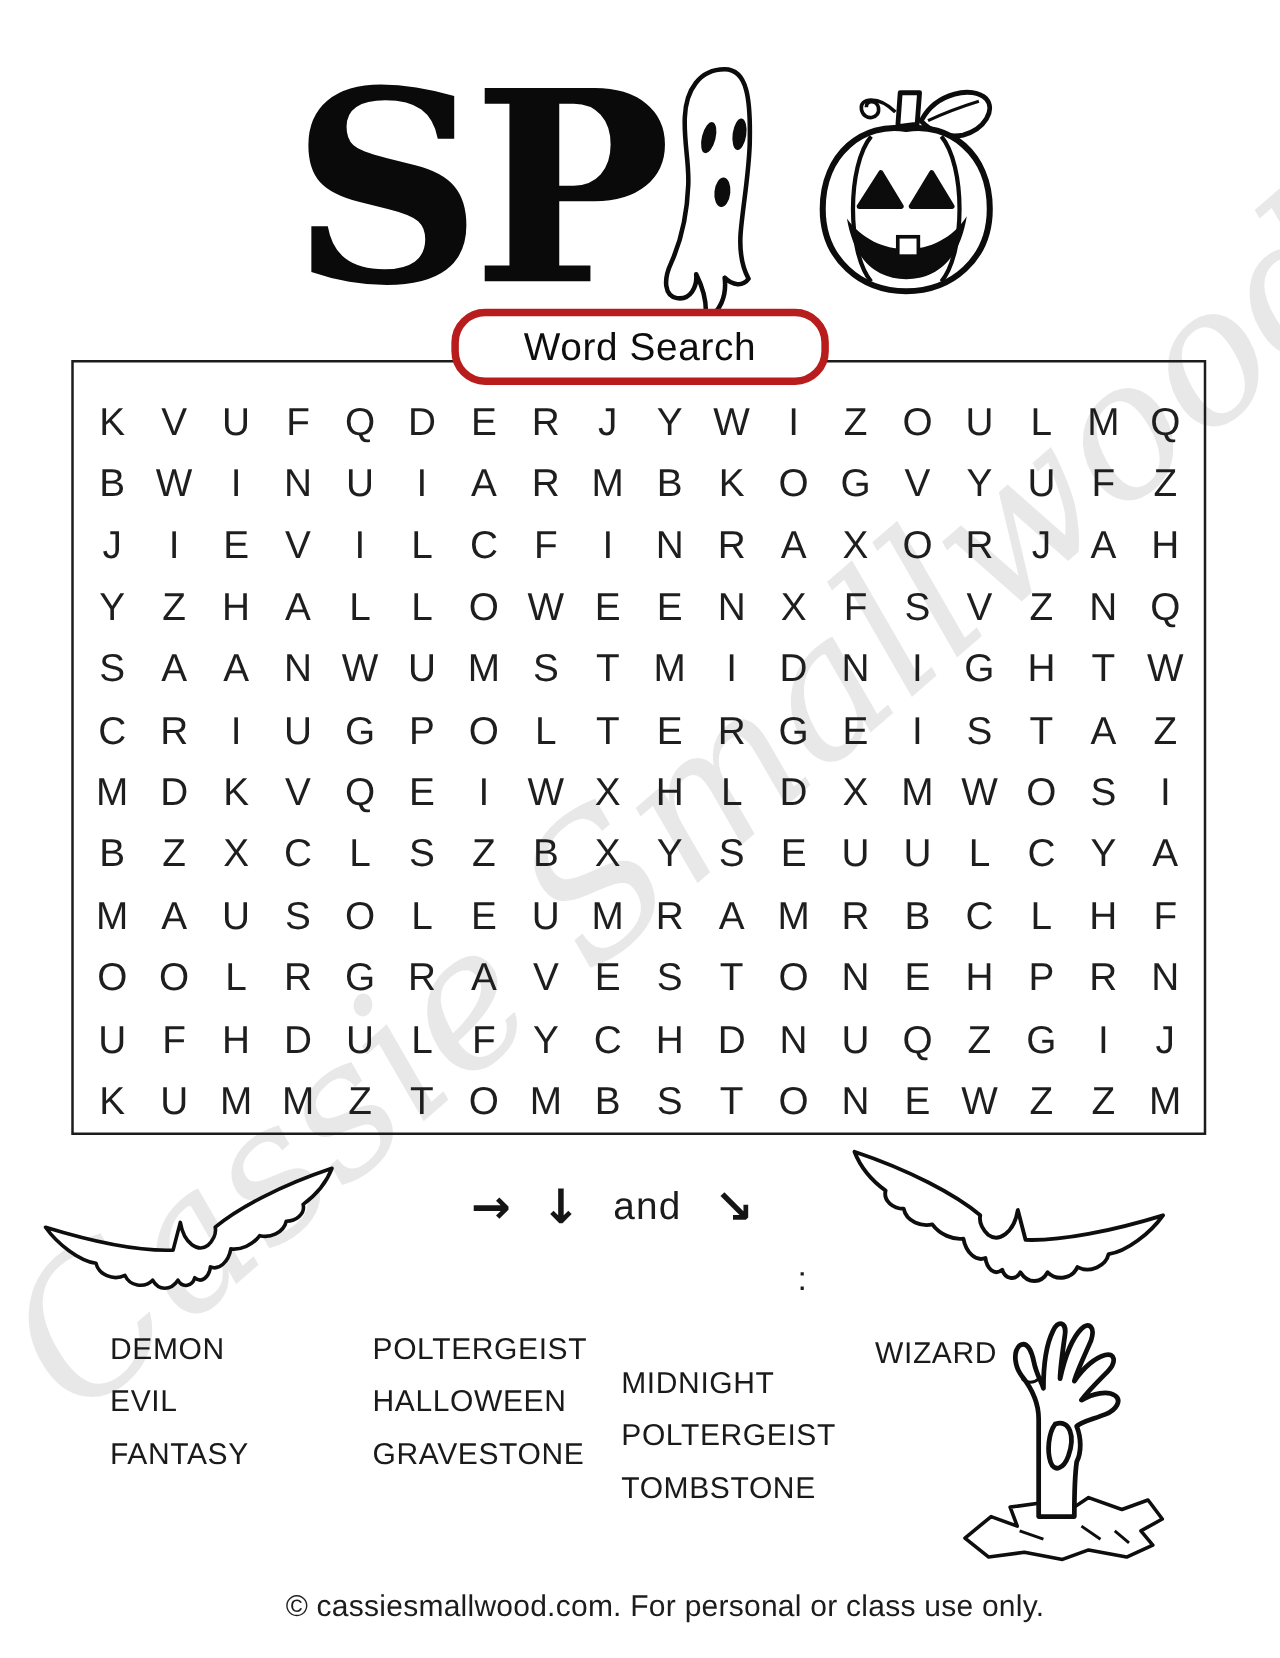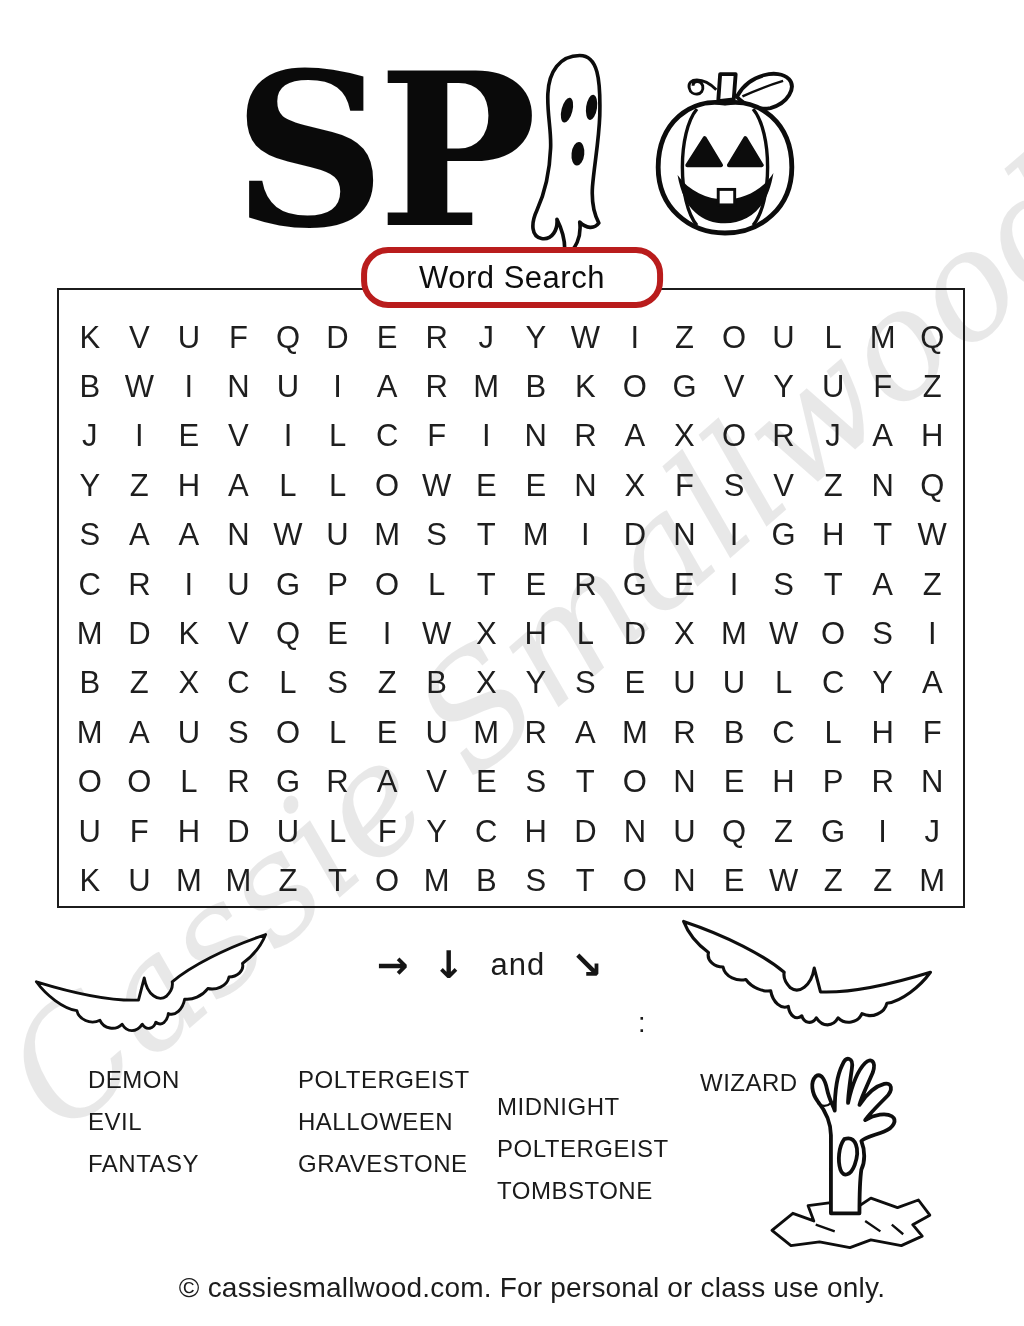--- a/index.html
+++ b/index.html
@@ -51,21 +51,21 @@
                   line-height:27px;margin-bottom:15px;white-space:nowrap;}
   .word-col.c0{left:88px;width:190px;}
   .word-col.c1{left:298px;width:195px;}
   .word-col.c2{left:497px;width:180px;top:3px;margin-top:24px;}
   .word-col.c3{left:700px;width:125px;top:3px;}
 
   
   .hand-svg{position:absolute;left:756px;top:1044px;width:186px;height:214px;z-index:2;}
 
   
-  .footer{position:absolute;left:0;right:0;top:1272px;text-align:center;font-size:28px;
+  .footer{position:absolute;left:0;right:0;top:1272px;text-align:center;font-size:24px;
           color:#1c1c1c;letter-spacing:.2px;z-index:2;margin-left:40px;}
 </style>
 </head>
 <body>
 
 <div class="page">
 
   <div class="watermark">Cassie Smallwood</div>
 
   <header class="title">

